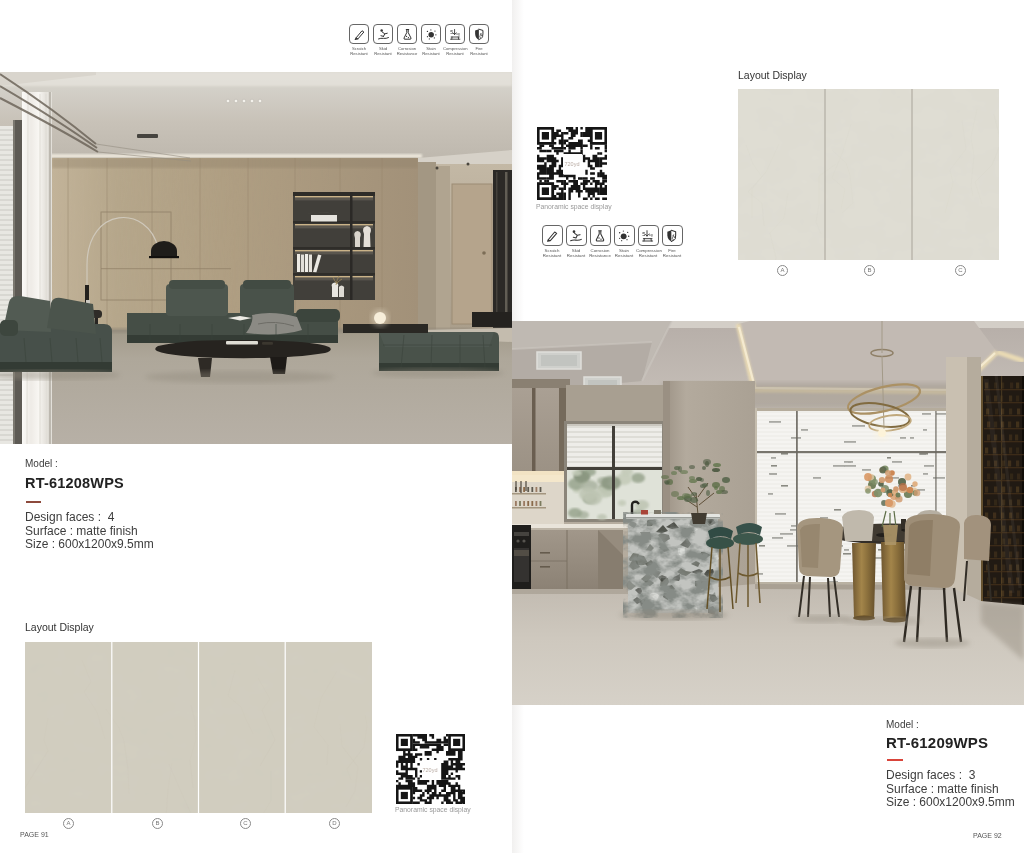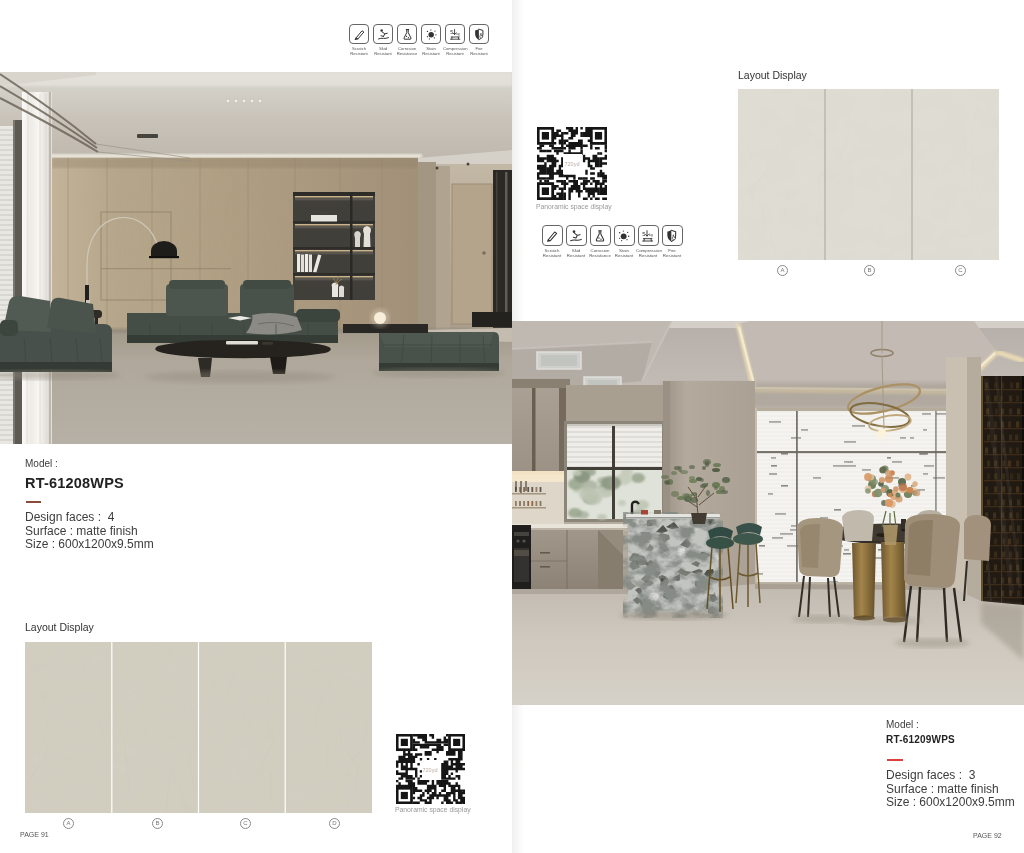--- a/index.html
+++ b/index.html
@@ -1194,21 +1194,21 @@
 <ellipse cx="368" cy="94" rx="30" ry="11" stroke="#816b40" stroke-width="2" transform="rotate(10 368 94)"></ellipse>
 <ellipse cx="378" cy="102" rx="21" ry="7.5" stroke="#c0a87c" stroke-width="1.8" transform="rotate(-8 378 102)"></ellipse>
 </g>
 <circle cx="370" cy="112" r="4" fill="#fdf3d9"></circle>
 <circle cx="370" cy="112" r="8" fill="#fdf3d9" opacity="0.4" filter="url(#rb2)"></circle>
 </svg>
 </div>
 
 <div class="abs" style="left:886px;top:719px;font-size:10px;color:#3d3d3d;">Model :</div>
 
-<div class="abs" style="left:886px;top:734px;font-size:10px;font-weight:bold;color:#222;letter-spacing:0.2px;">RT-61209WPS</div>
+<div class="abs" style="left:886px;top:734px;font-size:15px;font-weight:bold;color:#222;letter-spacing:0.2px;">RT-61209WPS</div>
 
 <div class="abs" style="left:887px;top:759px;width:16px;height:2px;background:#d9443a;"></div>
 
 <div class="abs speclines" style="left:886px;top:769px;">Design faces :&nbsp; 3<br>Surface : matte finish<br>Size : 600x1200x9.5mm</div>
 
 <div class="abs" style="left:973px;top:832px;font-size:7px;color:#555;">PAGE 92</div>
 
 </div>
 
 </body></html>

